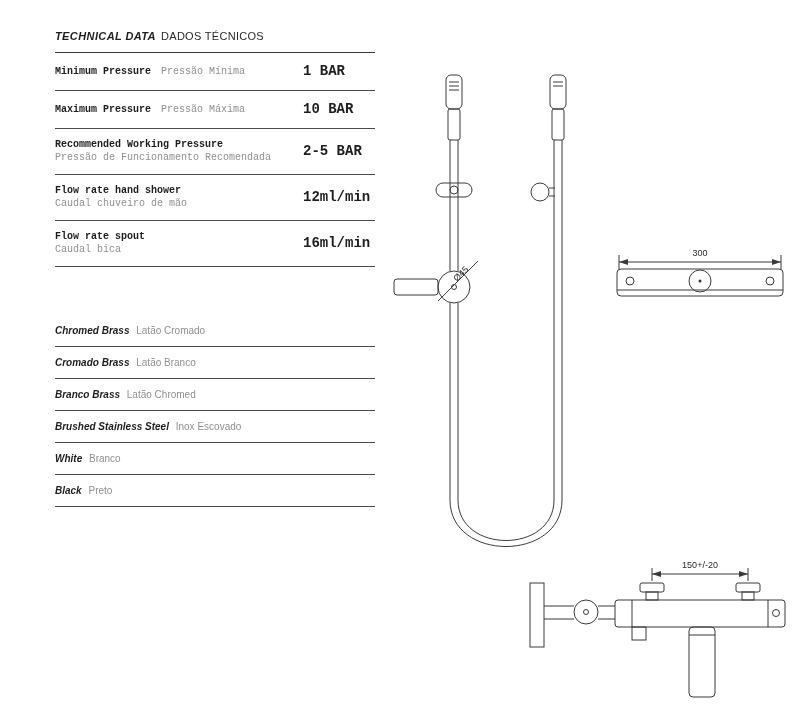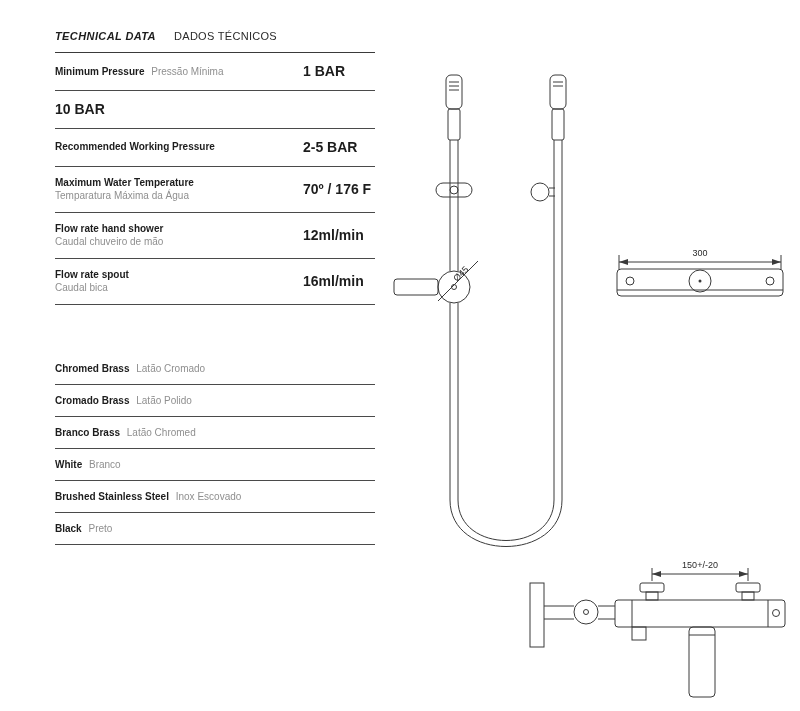--- a/index.html
+++ b/index.html
@@ -4,33 +4,33 @@
 <style>
   html, body { margin:0; padding:0; background:#ffffff; }
   body {
     width:800px; height:711px; position:relative; overflow:hidden;
     font-family:"Liberation Sans", sans-serif; color:#1d1d1d;
   }
   .left-col { position:absolute; left:55px; top:30px; width:320px; }
 
   .section-head { border-bottom:1px solid #3a3a3a; padding-bottom:10px; font-size:11px; }
   .section-head .t-en { font-weight:700; letter-spacing:.4px;font-style:italic; }
-  .section-head .t-pt { margin-left:15px; color:#2a2a2a; letter-spacing:.3px; }
-
-  .row { display:flex; align-items:center; border-bottom:1px solid #4a4a4a; padding:9px 0; font-size:10px; line-height:1.35; }
+  .section-head .t-pt { margin-left:2px; color:#2a2a2a; letter-spacing:.3px; }
+
+  .row { display:flex; align-items:center; border-bottom:1px solid #4a4a4a; padding:9px 0; font-size:10px; line-height:1.35;font-family:Liberation Mono, monospace; }
   .row .labels { flex:1; padding-right:10px; }
   .row .en { font-weight:700; color:#1d1d1d; }
   .row .pt { color:#8f8f8f; }
   .row.inline .pt { margin-left:4px; }
   .row.stacked .labels span { display:block; }
   .row .value { width:72px; font-weight:700; font-size:14px; }
 
   .finishes { margin-top:48px; }
   .finish-row { border-bottom:1px solid #4a4a4a; padding:10px 0; font-size:10px; }
-  .finish-row .en { font-weight:700; }
+  .finish-row .en { font-weight:700;font-style:italic; }
   .finish-row .pt { color:#8f8f8f; margin-left:4px; }
 
   .drawings { position:absolute; left:380px; top:55px; width:420px; height:650px; }
   .drawings svg text { font-family:"Liberation Sans", sans-serif; font-size:9px; fill:#2a2a2a; stroke:none; }
 </style>
 </head>
 <body>
 
 <div class="left-col">
 
@@ -41,34 +41,32 @@
 
   <div>
     <div class="row inline">
       <div class="labels">
         <span class="en">Minimum Pressure</span>
         <span class="pt">Pressão Mínima</span>
       </div>
       <div class="value">1 BAR</div>
     </div>
     <div class="row inline">
+      <div class="labels">
+        <span class="en">Maximum Pressure</span>
+        <span class="pt">Pressão Máxima</span>
+      </div>
       <div class="value">10 BAR</div>
     </div>
     <div class="row stacked">
       <div class="labels">
         <span class="en">Recommended Working Pressure</span>
+        <span class="pt">Pressão de Funcionamento Recomendada</span>
       </div>
       <div class="value">2-5 BAR</div>
-    </div>
-    <div class="row stacked">
-      <div class="labels">
-        <span class="en">Maximum Water Temperature</span>
-        <span class="pt">Temparatura Máxima da Água</span>
-      </div>
-      <div class="value">70º / 176 F</div>
     </div>
     <div class="row stacked">
       <div class="labels">
         <span class="en">Flow rate hand shower</span>
         <span class="pt">Caudal chuveiro de mão</span>
       </div>
       <div class="value">12ml/min</div>
     </div>
     <div class="row stacked">
       <div class="labels">
@@ -79,33 +77,33 @@
     </div>
   </div>
 
   <div class="finishes">
     <div class="finish-row">
       <span class="en">Chromed Brass</span>
       <span class="pt">Latão Cromado</span>
     </div>
     <div class="finish-row">
       <span class="en">Cromado Brass</span>
-      <span class="pt">Latão Polido</span>
+      <span class="pt">Latão Branco</span>
     </div>
     <div class="finish-row">
       <span class="en">Branco Brass</span>
       <span class="pt">Latão Chromed</span>
     </div>
     <div class="finish-row">
+      <span class="en">Brushed Stainless Steel</span>
+      <span class="pt">Inox Escovado</span>
+    </div>
+    <div class="finish-row">
       <span class="en">White</span>
       <span class="pt">Branco</span>
-    </div>
-    <div class="finish-row">
-      <span class="en">Brushed Stainless Steel</span>
-      <span class="pt">Inox Escovado</span>
     </div>
     <div class="finish-row">
       <span class="en">Black</span>
       <span class="pt">Preto</span>
     </div>
   </div>
 </div>
 
 <div class="drawings">
   <svg width="420" height="650" viewBox="0 0 420 650">

